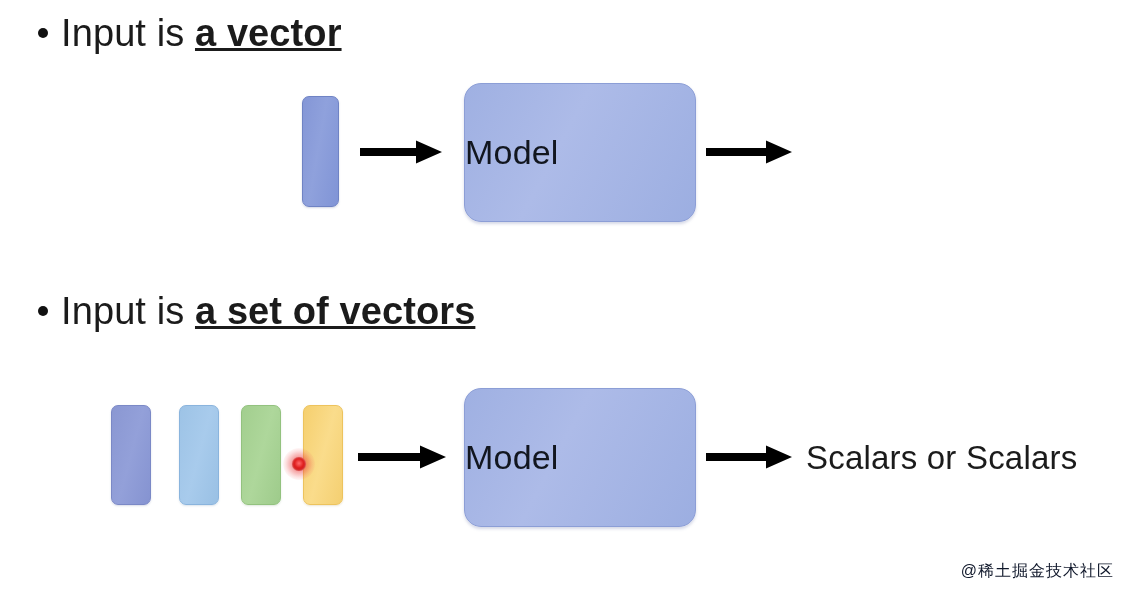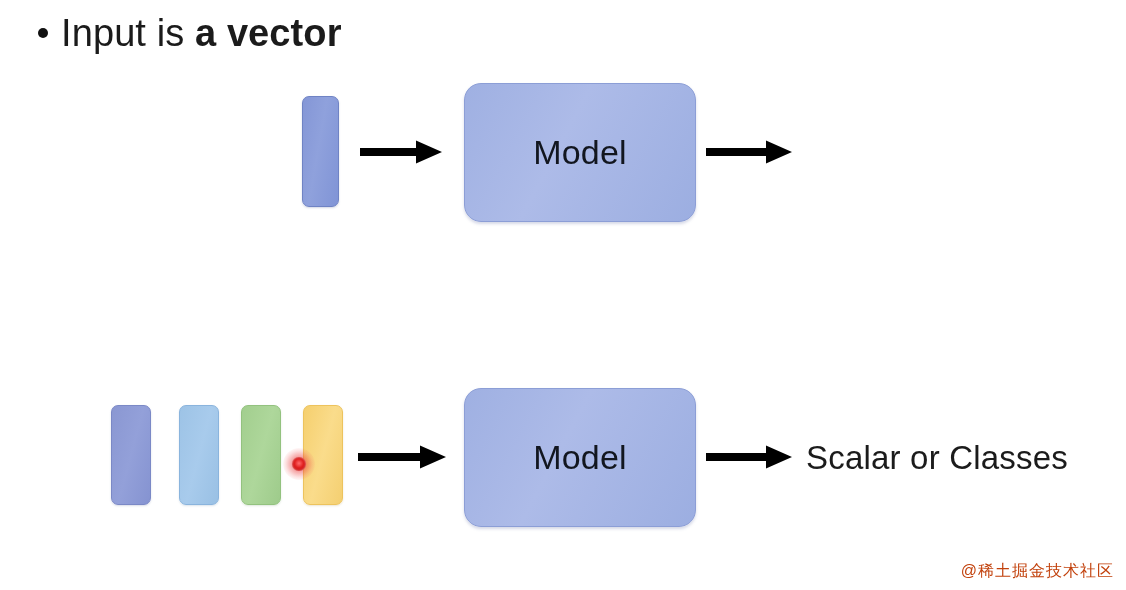--- a/index.html
+++ b/index.html
@@ -38,20 +38,21 @@
     flex: 0 0 auto;
   }
   .bullet-text {
     font-size: 38px;
     line-height: 1;
     color: #1b1b1b;
     letter-spacing: 0.1px;
   }
   .bullet-text .em {
     font-weight: bold;
+    text-decoration: underline;
   }
   #bullet-1 { left: 38px; top: 14px; }
   #bullet-2 { left: 38px; top: 292px; }
 
   
   .vec-block {
     position: absolute;
     border-radius: 7px;
     box-sizing: border-box;
   }
@@ -116,21 +117,20 @@
 
   
   .model-box {
     position: absolute;
     border-radius: 17px;
     background: linear-gradient(118deg, #9fb0e2 0%, #adbbe8 42%, #9caee1 100%);
     border: 1px solid #8c9ed6;
     box-shadow: 0 2px 3px rgba(90,105,160,0.25);
     display: flex;
     align-items: center;
-    justify-content: center;
     box-sizing: border-box;
   }
   .model-label {
     font-size: 34px;
     color: #12161f;
     letter-spacing: 0.2px;
   }
   #model-box-1 { left: 464px; top: 83px; width: 232px; height: 139px; }
   #model-box-2 { left: 464px; top: 388px; width: 232px; height: 139px; }
 
@@ -165,21 +165,21 @@
     color: #1b1b1b;
     white-space: nowrap;
   }
 
   
   #watermark {
     position: absolute;
     right: 12px;
     bottom: 8px;
     font-size: 16px;
-    color: #c2410c;
+    color: #0f172a;
     letter-spacing: 1px;
     user-select: none;
   }
 </style>
 </head>
 <body>
 
 <div id="slide">
 
   <div class="bullet-line" id="bullet-1">
@@ -195,37 +195,41 @@
 
   <div class="model-box" id="model-box-1">
     <span class="model-label">Model</span>
   </div>
 
   <svg class="arrow" id="arrow-out-1" viewBox="0 0 86 28">
     <path d="M0 10 H60 V2.5 L86 14 L60 25.5 V18 H0 Z" fill="#000000"></path>
   </svg>
 
 
+  <div class="bullet-line" id="bullet-2">
+    <span class="bullet-dot"></span>
+    <span class="bullet-text"><span>Input is </span><span class="em">a set of vectors</span></span>
+  </div>
 
   <div class="vec-block vec-a"></div>
   <div class="vec-block vec-b"></div>
   <div class="vec-block vec-c"></div>
   <div class="vec-block vec-d"></div>
   <div id="red-dot-marker"></div>
 
   <svg class="arrow" id="arrow-in-2" viewBox="0 0 88 28">
     <path d="M0 10 H62 V2.5 L88 14 L62 25.5 V18 H0 Z" fill="#000000"></path>
   </svg>
 
   <div class="model-box" id="model-box-2">
     <span class="model-label">Model</span>
   </div>
 
   <svg class="arrow" id="arrow-out-2" viewBox="0 0 86 28">
     <path d="M0 10 H60 V2.5 L86 14 L60 25.5 V18 H0 Z" fill="#000000"></path>
   </svg>
 
-  <div class="output-label" id="output-label-2">Scalar or Classes</div>
+  <div class="output-label" id="output-label-2">Scalars or Scalars</div>
 
 
   <div id="watermark">@稀土掘金技术社区</div>
 
 </div>
 
 </body></html>

